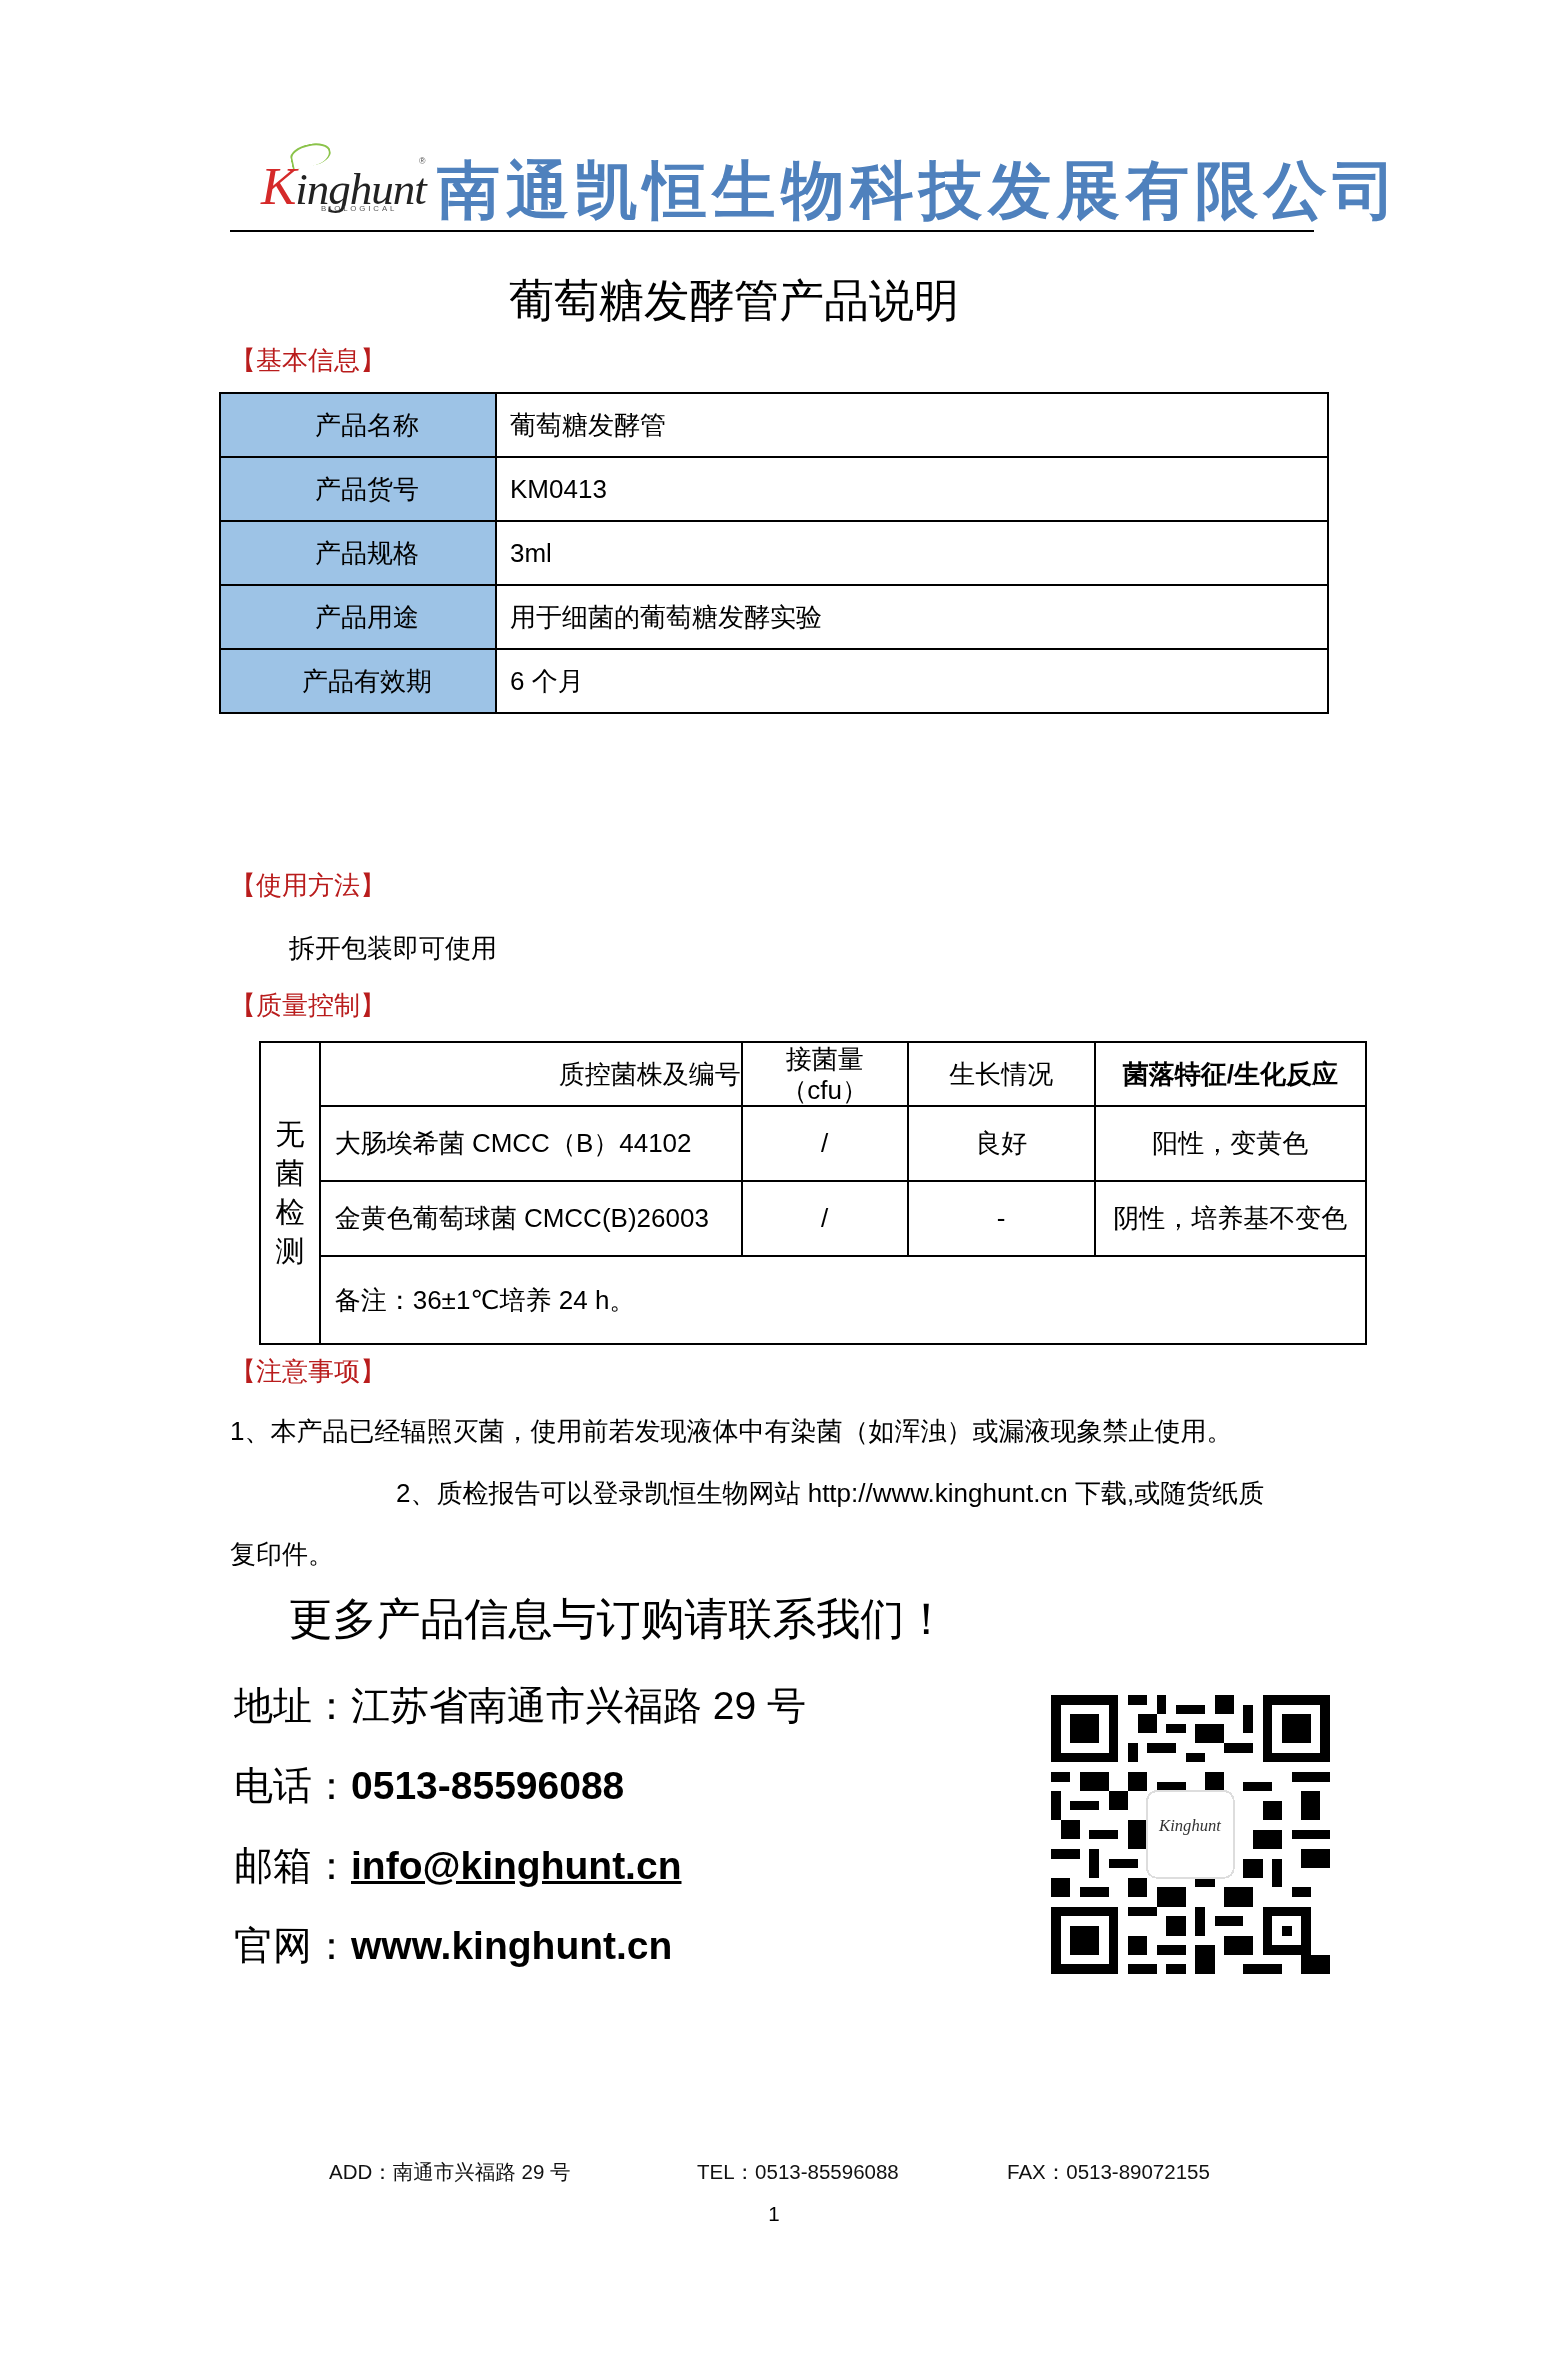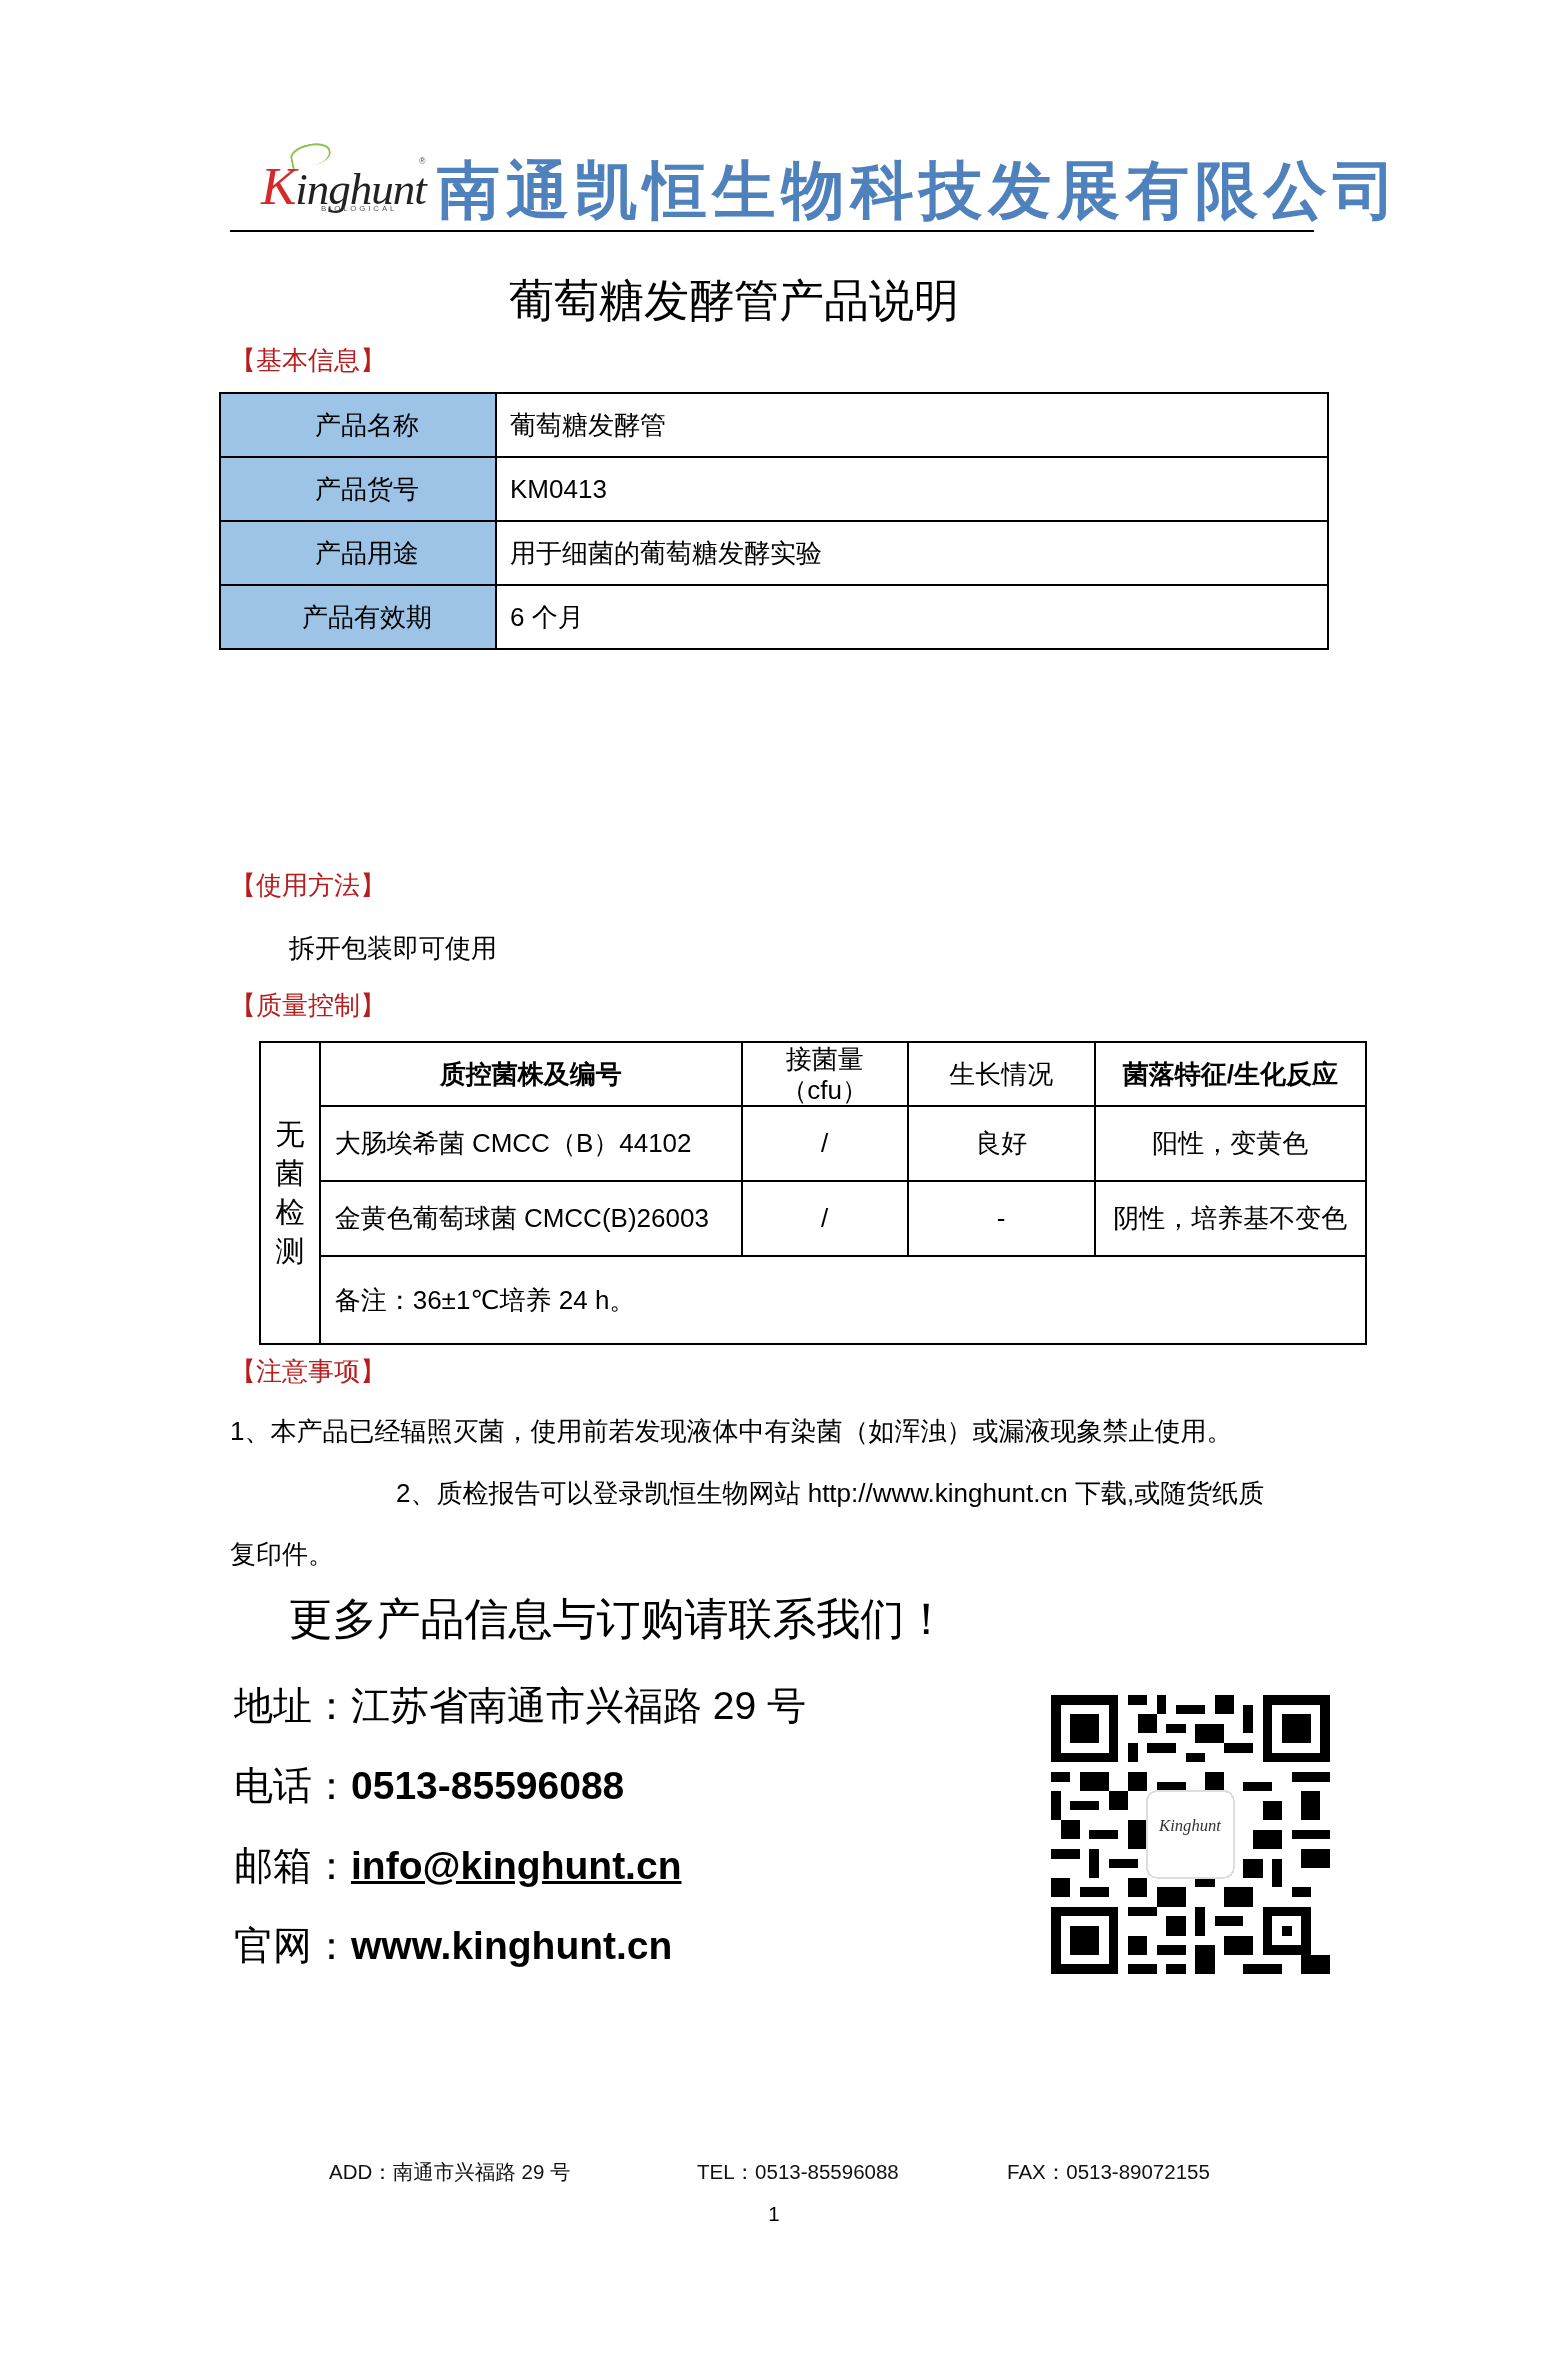--- a/index.html
+++ b/index.html
@@ -76,20 +76,24 @@
   <tbody>
       <tr>
         <td class="lab">产品名称</td>
         <td class="val">葡萄糖发酵管</td>
       </tr>
   <tr>
         <td class="lab">产品货号</td>
         <td class="val">KM0413</td>
       </tr>
   <tr>
+        <td class="lab">产品规格</td>
+        <td class="val">3ml</td>
+      </tr>
+  <tr>
         <td class="lab">产品用途</td>
         <td class="val">用于细菌的葡萄糖发酵实验</td>
       </tr>
   <tr>
         <td class="lab">产品有效期</td>
         <td class="val">6 个月</td>
       </tr>
 </tbody>
   </table>
 
@@ -99,21 +103,21 @@
 <div class="abs sec-head" style="left:230px; top:988px;">【质量控制】</div>
 <table class="qc">
   <tbody>
       <tr>
     <td class="side" rowspan="4">
       <div>无</div>
       <div>菌</div>
       <div>检</div>
       <div>测</div>
     </td>
-    <td class="hdr strain" style="text-align:center; padding-left:0;font-weight:bold;">质控菌株及编号</td>
+    <td class="hdr strain" style="text-align:right; padding-left:0;">质控菌株及编号</td>
     <td class="hdr cfu c">
       <span>接菌量</span>
       <span>（cfu）</span>
     </td>
     <td class="hdr c" style="width:185px;">生长情况</td>
     <td class="hdr c bold">菌落特征/生化反应</td>
   </tr>
   <tr>
     <td class="row strain">大肠埃希菌 CMCC（B）44102</td>
     <td class="row c">/</td>

